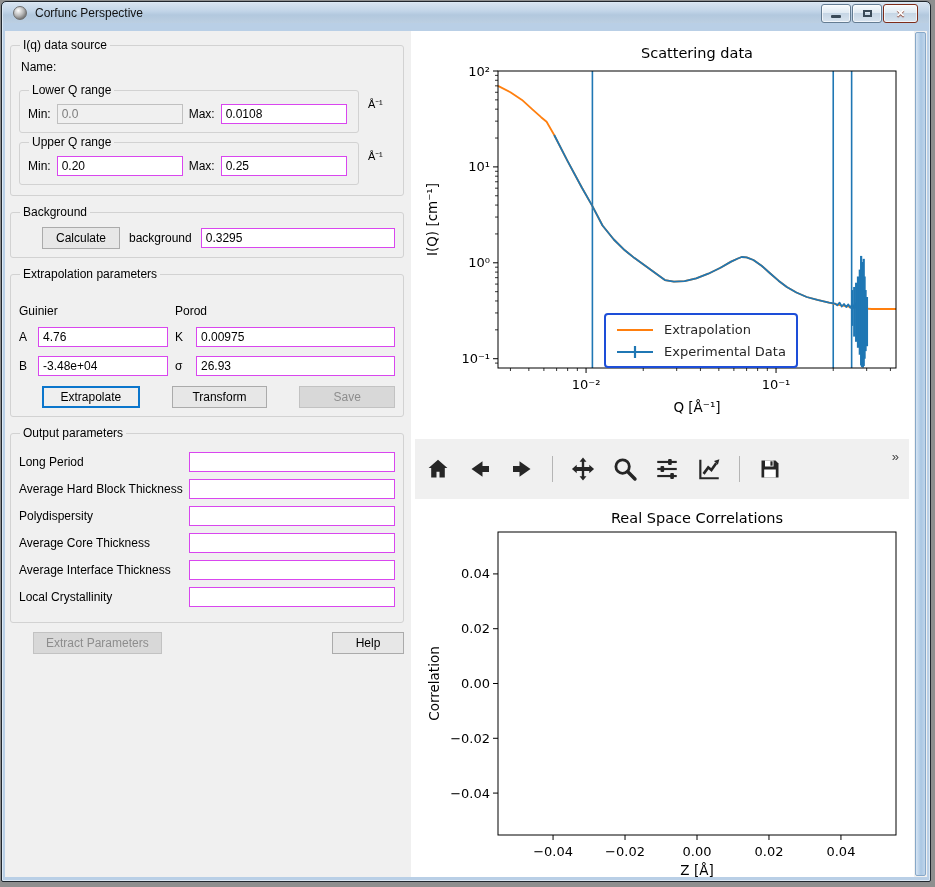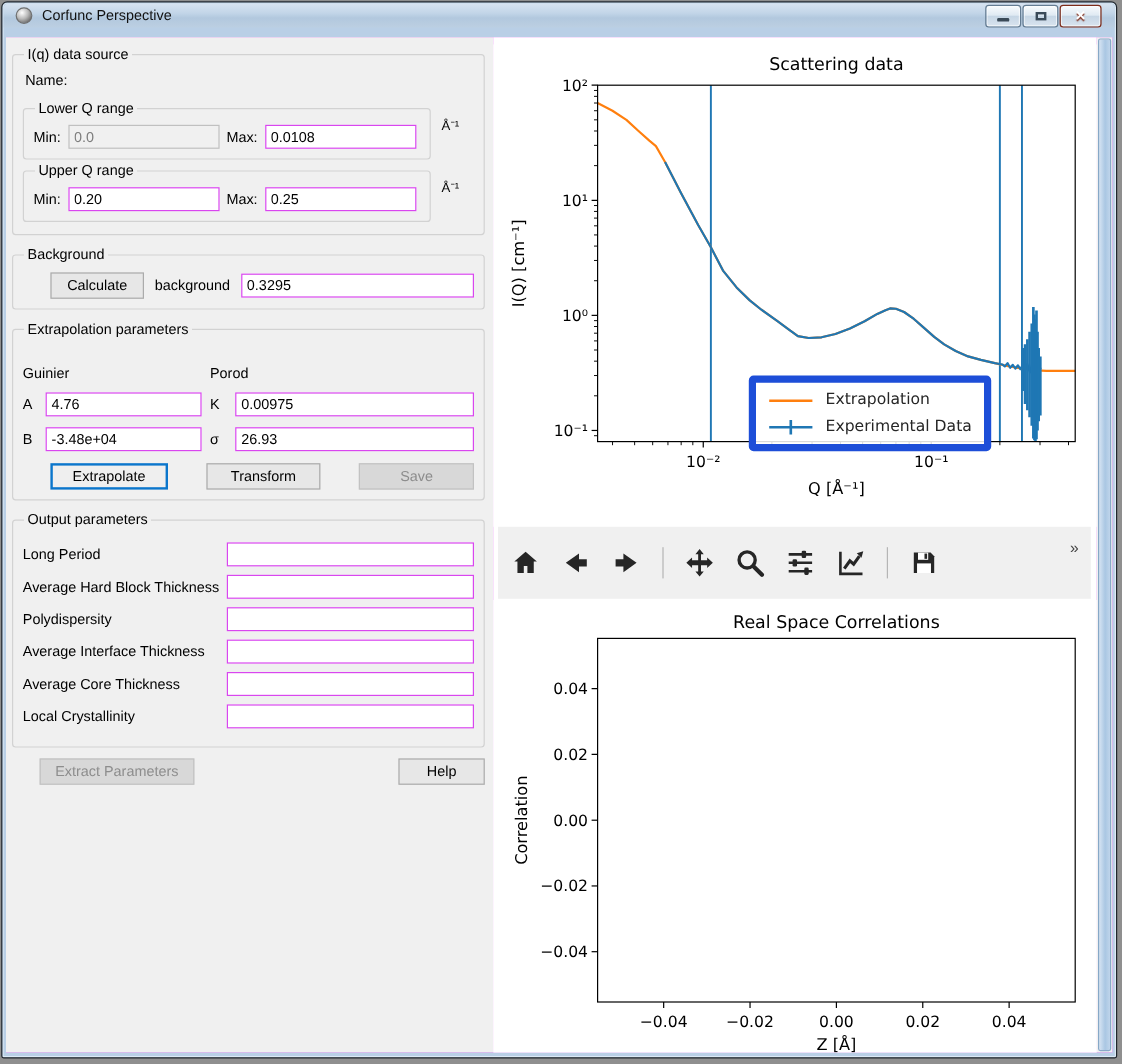--- a/index.html
+++ b/index.html
@@ -20,21 +20,21 @@
   .wbtn{width:30px;height:19px;border:1px solid #647c92;border-radius:3px;box-sizing:border-box;
        background:linear-gradient(#f8fbfd,#e0eaf3 45%,#c6d6e5 50%,#d9e4ef);
        display:flex;align-items:center;justify-content:center;cursor:default;
        box-shadow:inset 0 0 0 1px rgba(255,255,255,.65);}
   .wbtn.close{width:35px;border-color:#7e2c1a;
        background:linear-gradient(#f4b5a4,#e4history 45%,#e08a72 45%,#c74a2c 52%,#d2644a);}
   .glyph-min{width:10px;height:3px;background:#3a4a58;margin-top:6px;border-radius:1px;}
   .glyph-max{width:9px;height:7px;border:2px solid #3a4a58;box-sizing:border-box;}
   .glyph-close::before{content:"✕";color:#fff;font-weight:bold;font-size:11px;text-shadow:0 1px 1px #7e2c1a;}
   
-  .content{position:absolute;left:3px;top:29px;right:3px;bottom:4px;display:flex;background:#d946ef;}
+  .content{position:absolute;left:3px;top:29px;right:3px;bottom:4px;display:flex;background:#eab308;}
   .left-panel{width:406px;flex:0 0 406px;background:#f0f0f0;box-sizing:border-box;padding:7px 7px 0 5px;}
   .right-panel{flex:1;background:#ffffff;position:relative;overflow:hidden;}
   .vscroll{flex:0 0 13px;background:#f1f1f1;position:relative;}
   .vthumb{position:absolute;left:1px;right:1px;top:1px;bottom:1px;border-radius:2px;
        background:linear-gradient(90deg,#d6e4f3,#aac7e3 55%,#bfd5eb);border:1px solid #87a8c8;box-sizing:border-box;}
   
   fieldset{border:1px solid #d2d2d2;border-radius:3px;margin:0 0 9px 0;padding:5px 8px 8px 8px;}
   legend{padding:0 3px;margin-left:1px;}
   .lbl{white-space:nowrap;}
   .txt{height:20px;border:1px solid #d946ef;background:#fff;color:#000;box-sizing:border-box;
@@ -61,21 +61,21 @@
   .outrow{display:flex;align-items:center;margin:7px 0;}
   .outrow .lbl{flex:0 0 170px;}
   .outrow .txt{flex:1;}
   .bottom-row{display:flex;justify-content:space-between;margin-top:5px;}
   .bottom-row .btn.help{width:72px;padding:0;}
   
   .fig{position:absolute;background:#fff;}
   #fig1{left:0;top:6px;width:507px;height:402px;}
   #fig2{left:0;top:469px;width:507px;height:379px;}
   .legend{position:absolute;left:193px;top:276px;background:rgba(255,255,255,.85);
-       border:6px solid #1d4ed8;border-radius:4px;padding:7px 10px;display:flex;flex-direction:column;gap:7px;margin-left:20px;}
+       border:2px solid #1d4ed8;border-radius:4px;padding:7px 10px;display:flex;flex-direction:column;gap:7px;}
   .legend-row{display:flex;align-items:center;gap:10px;font-family:"DejaVu Sans",sans-serif;font-size:13px;color:#262626;white-space:nowrap;}
   .mpl-toolbar{position:absolute;left:4px;right:5px;top:408px;height:60px;background:#f0f0f0;
        display:flex;align-items:center;gap:12px;padding-left:8px;box-sizing:border-box;}
   .tb-btn{width:30px;height:30px;border:none;background:transparent;display:flex;align-items:center;justify-content:center;padding:0;}
   .tb-sep{width:1px;height:26px;background:#b5b5b5;margin:0 3px;}
   .tb-ext{margin-left:auto;margin-right:10px;align-self:flex-start;margin-top:10px;color:#444;font-size:13px;}
 </style>
 </head>
 <body>
 
@@ -171,25 +171,25 @@
         </div>
         <div class="outrow">
           <span class="lbl">Average Hard Block Thickness</span>
           <input class="txt" type="text" value="" style="">
         </div>
         <div class="outrow">
           <span class="lbl">Polydispersity</span>
           <input class="txt" type="text" value="" style="">
         </div>
         <div class="outrow">
+          <span class="lbl">Average Core Thickness</span>
+          <input class="txt" type="text" value="" style="">
+        </div>
+        <div class="outrow">
           <span class="lbl">Average Interface Thickness</span>
-          <input class="txt" type="text" value="" style="">
-        </div>
-        <div class="outrow">
-          <span class="lbl">Average Core Thickness</span>
           <input class="txt" type="text" value="" style="">
         </div>
         <div class="outrow">
           <span class="lbl">Local Crystallinity</span>
           <input class="txt" type="text" value="" style="">
         </div>
       </fieldset>
 
       <div class="bottom-row">
         <button class="btn" disabled="">Extract Parameters</button>

